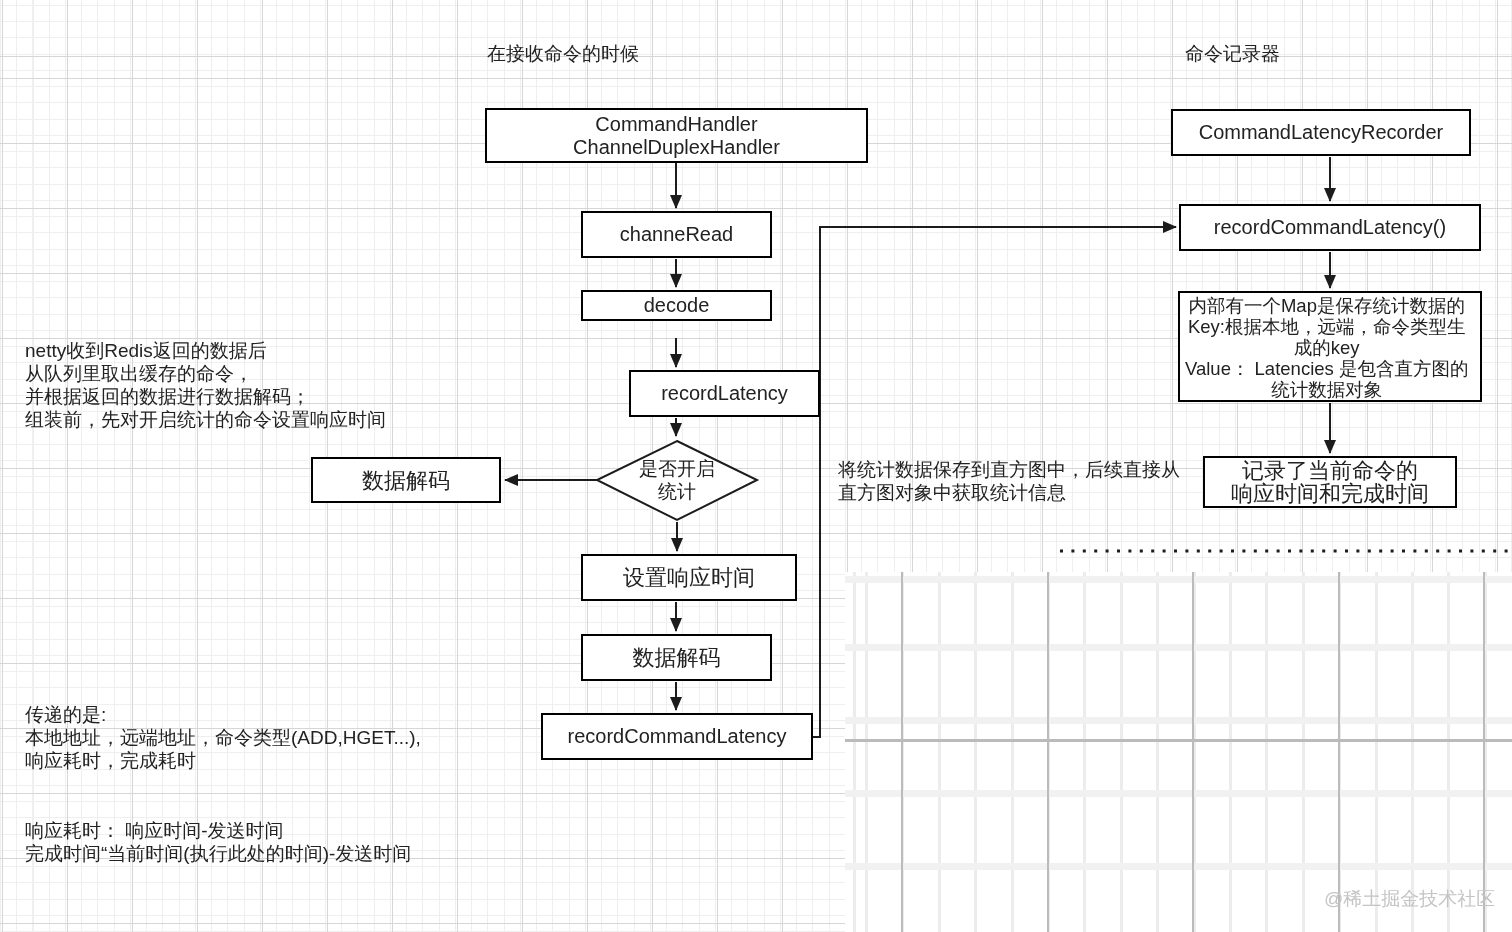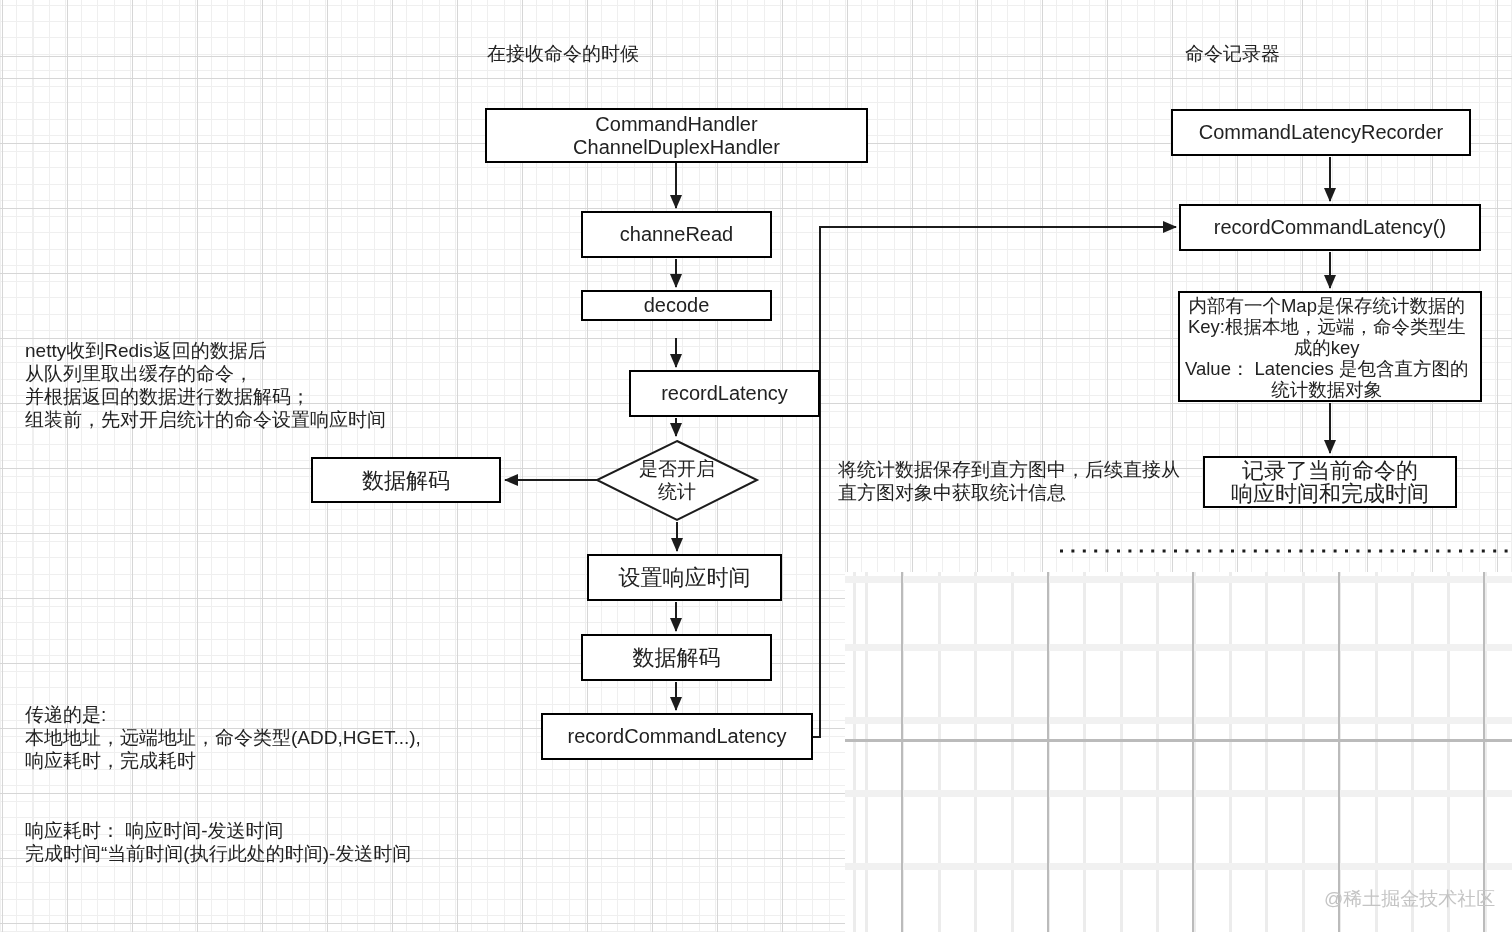--- a/index.html
+++ b/index.html
@@ -92,21 +92,21 @@
 <div class="title" style="left:1185px;top:41px;">命令记录器</div>
 
 <div class="box" style="left:485px;top:108px;width:383px;height:55px;">CommandHandler
 ChannelDuplexHandler</div>
 <div class="box" style="left:581px;top:211px;width:191px;height:47px;">channeRead</div>
 <div class="box" style="left:581px;top:290px;width:191px;height:31px;">decode</div>
 <div class="box" style="left:581px;top:370px;width:191px;height:47px;margin-left:48px;">recordLatency</div>
 <div class="diamond-label">是否开启
 统计</div>
 <div class="box small" style="left:311px;top:457px;width:190px;height:46px;">数据解码</div>
-<div class="box small" style="left:581px;top:554px;width:195px;height:47px;margin-left:6px;">设置响应时间</div>
+<div class="box small" style="left:581px;top:554px;width:216px;height:47px;">设置响应时间</div>
 <div class="box small" style="left:581px;top:634px;width:191px;height:47px;">数据解码</div>
 <div class="box" style="left:541px;top:713px;width:272px;height:47px;">recordCommandLatency</div>
 
 <div class="box" style="left:1171px;top:109px;width:300px;height:47px;">CommandLatencyRecorder</div>
 <div class="box" style="left:1179px;top:204px;width:302px;height:47px;">recordCommandLatency()</div>
 <div class="box left-align" style="left:1178px;top:291px;width:304px;height:111px;">内部有一个Map是保存统计数据的
 Key:根据本地，远端，命令类型生
 成的key
 Value： Latencies 是包含直方图的
 统计数据对象</div>

